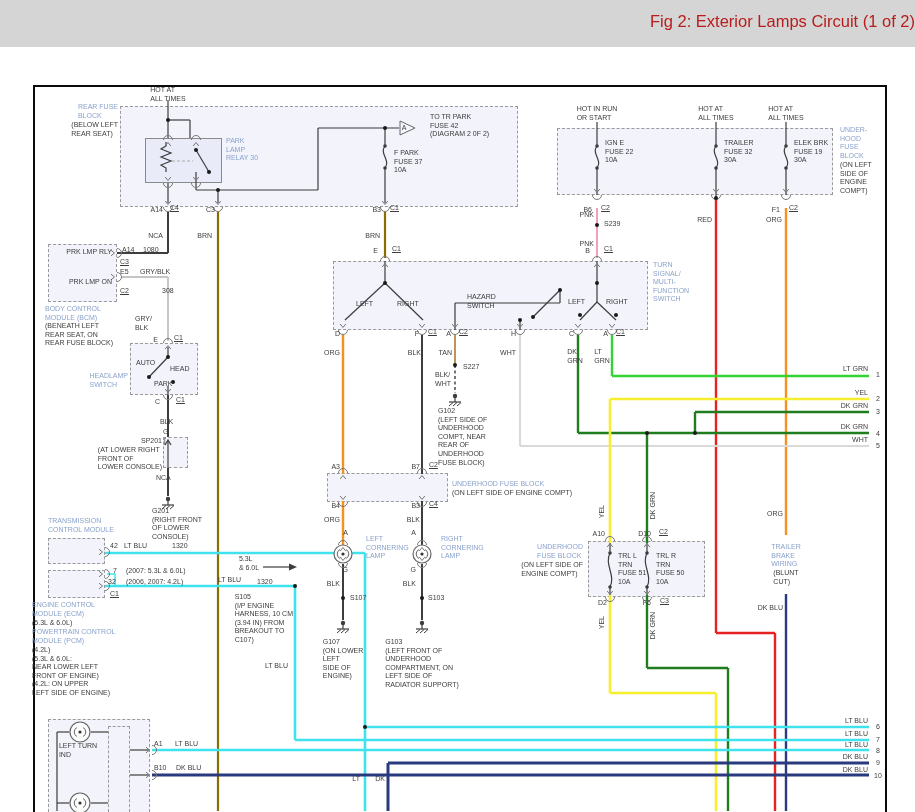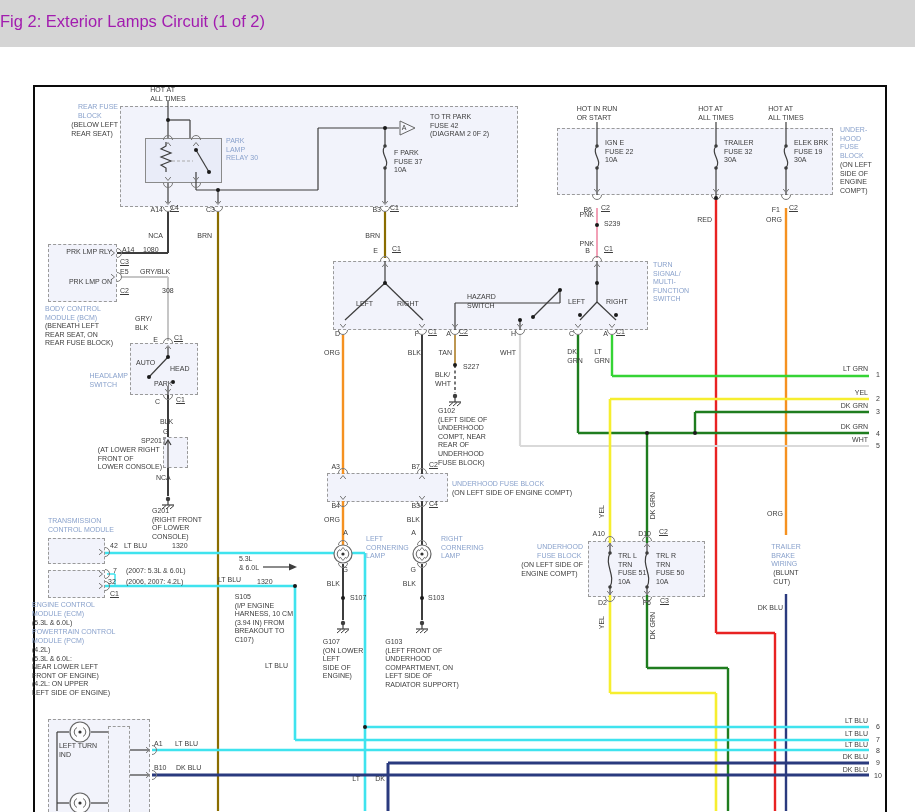--- a/index.html
+++ b/index.html
@@ -1,18 +1,18 @@
 <!DOCTYPE html>
 <html><head>
 <meta charset="utf-8">
 <style>
   html,body{margin:0;padding:0;background:#fff;}
   #page{position:relative;width:915px;height:812px;overflow:hidden;font-family:"Liberation Sans",sans-serif;background:#fff;}
   #hdr{position:absolute;left:0;top:0;width:915px;height:47px;background:#d5d5d5;}
-  #hdr .t{position:absolute;left:0;top:12px;width:100%;text-align:left;font-size:16.5px;color:#a21caf;}
+  #hdr .t{position:absolute;left:0;top:12px;width:100%;text-align:right;font-size:16.5px;color:#b91c1c;}
   #frame{position:absolute;left:33px;top:85px;width:850px;height:727px;border:2px solid #0a0a0a;border-bottom:none;background:#fff;}
   .dbox{position:absolute;border:1px dashed #9a9a9a;background:#f2f3fb;box-sizing:border-box;}
   .sbox{position:absolute;border:1px solid #8a8a8a;background:#e9ecf8;box-sizing:border-box;}
   #wires{position:absolute;left:0;top:0;z-index:5;pointer-events:none;}
   #labels{position:absolute;left:0;top:0;width:915px;height:812px;z-index:6;}
   .lbl{position:absolute;font-size:7px;line-height:8.6px;color:#3c3c3c;white-space:pre-line;letter-spacing:0;}
   .lbl.b{color:#8aa2cc;}
   .lbl.u{text-decoration:underline;}
   .lbl.v{writing-mode:vertical-rl;transform:rotate(180deg);}
 </style>

